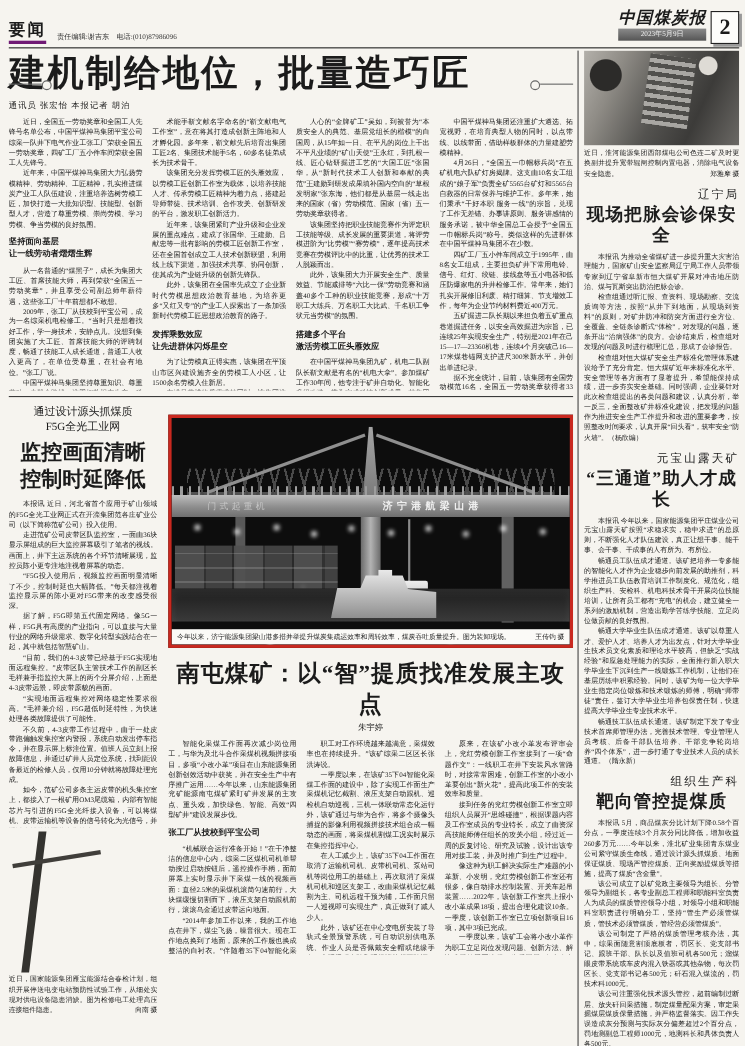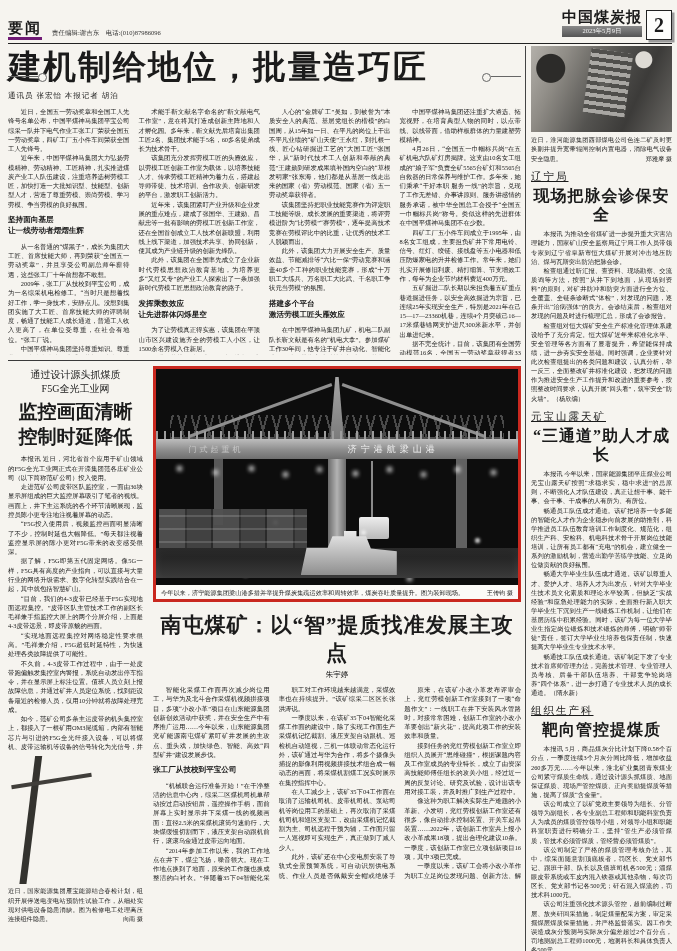--- a/index.html
+++ b/index.html
@@ -13,21 +13,21 @@
   .page { width:677px; height:951px; padding:6px 5px 0 8px; overflow:hidden; position:relative; }
 
   
   .header { display:flex; justify-content:space-between; align-items:flex-end;
             border-bottom:1.5px solid #222; padding-bottom:3px; height:38px; }
   .header-left { display:flex; align-items:flex-end; gap:10px; }
   .section-name { font-size:15px; font-weight:bold; letter-spacing:2px; border-bottom:3px solid #701a75; line-height:1.05; }
   .editor-line { font-size:6.5px; color:#333; padding-bottom:2px; }
   .header-right { display:flex; align-items:flex-start; gap:4px; }
   .masthead-block { text-align:center; }
-  .paper-name { font-size:15px; font-weight:bold; letter-spacing:1px; line-height:1; }
+  .paper-name { font-size:15px; font-weight:bold; font-style:italic; letter-spacing:1px; line-height:1; }
   .date-bar { margin-top:1px; background:linear-gradient(#8a8a8a,#555); color:#f3f3f3; font-size:6.5px; padding:1px 6px; }
   .page-num-box { width:26px; height:30px; border:1.5px solid #222; background:#fdfdfb;
                   box-shadow:2.5px 2.5px 0 #9a9a9a; font-size:20px; font-weight:bold;
                   display:flex; align-items:center; justify-content:center; }
 
   
   .content { display:flex; height:905px; margin-top:2px; }
   .main-left { width:517px; flex:none; padding-right:4px; }
   .v-rule { width:1px; background:#444; flex:none; }
   .right-col { flex:1; padding-left:5px; overflow:hidden; }
@@ -64,35 +64,35 @@
       radial-gradient(circle at 40% 55%, #14
 1312 0 18px, rgba(0,0,0,0) 19px),
       radial-gradient(circle at 66% 66%, #232221 0 16px, rgba(0,0,0,0) 17px),
       linear-gradient(200deg,#d4d2cd 0%,#99968f 28%,#55524e 60%,#2a2927 100%); }
   .pole { position:absolute; left:14%; top:-4px; width:7px; height:110%; background:#34332f; transform:rotate(7deg); }
   .crossarm { position:absolute; left:2%; top:18%; width:60%; height:4px; background:#403e3a; transform:rotate(-9deg); }
   .photo-caption { font-size:6.2px; line-height:1.5; margin-top:2px; text-align:justify; }
   .credit { float:right; padding-left:6px; }
 
   
-  .photo-frame { position:relative; border:3px solid #c9281f; height:236px; background:#0d0d0d; overflow:hidden; margin-top:1px; }
+  .photo-frame { position:relative; border:3px solid #c9281f; height:212px; background:#0d0d0d; overflow:hidden; margin-top:12px; }
   .truss { position:absolute; top:46px; left:4%; right:4%; height:24px; opacity:.65;
     background:repeating-linear-gradient(75deg,#6c6c6c 0 2px, rgba(0,0,0,0) 2px 13px),
                repeating-linear-gradient(-75deg,#6c6c6c 0 2px, rgba(0,0,0,0) 2px 13px),
                linear-gradient(rgba(0,0,0,0) 0 90%, #777 90% 100%); }
   .apex { position:absolute; top:8px; left:calc(50% - 7px); width:14px; height:64px;
           background:linear-gradient(#a5a5a5,#7a7a7a); clip-path:polygon(38% 0,62% 0,100% 100%,0 100%); }
   .tie { position:absolute; top:66px; width:152px; height:3px; background:#8f8f8f; }
   .tie-l { left:9%;  transform:rotate(-20deg); transform-origin:left center; }
   .tie-r { right:9%; transform:rotate(20deg);  transform-origin:right center; }
   .beam { position:absolute; top:70px; left:0; right:0; height:20px;
           background:linear-gradient(#bdbdbd,#8d8d8d 55%,#6f6f6f); }
   .beam-rail { position:absolute; top:62px; left:0; right:0; height:8px;
           background:repeating-linear-gradient(90deg,#9d9d9d 0 2px, rgba(0,0,0,0) 2px 8px); }
-  .crane-text-right { position:absolute; top:74px; left:53%; color:#f0f0f0; font-size:9px; font-weight:normal; letter-spacing:4px; }
+  .crane-text-right { position:absolute; top:74px; left:53%; color:#f0f0f0; font-size:9px; font-weight:bold; letter-spacing:4px; }
   .crane-text-left  { position:absolute; top:75px; left:9%;  color:#cfcfcf; font-size:8px; letter-spacing:3px; opacity:.85; }
   .post { position:absolute; top:90px; left:calc(50% - 9px); width:18px; bottom:40px;
           background:linear-gradient(90deg,#6b6b6b,#b3b3b3 50%,#6b6b6b); }
   .leg-l { position:absolute; top:90px; left:16%; width:9px; height:66px; background:#585858; }
   .leg-r { position:absolute; top:90px; right:14%; width:11px; height:96px; background:#616161; }
   .cable { position:absolute; top:92px; left:calc(50% + 34px); width:1.5px; height:58px; background:#8a8a8a; }
   .spreader { position:absolute; top:148px; left:calc(50% + 22px); width:30px; height:22px;
           background:linear-gradient(#ededed,#b9b9b9); border-radius:2px; }
   .lights { position:absolute; top:0; left:0; width:3px; height:3px; border-radius:50%;
     box-shadow:22px 98px 4px 1px #fff, 58px 102px 4px 1px #f0f0f0, 94px 98px 4px 1px #fff,
@@ -120,21 +120,21 @@
   
   .rphoto { height:86px;
     background:
       radial-gradient(circle at 80% 16%, #dedbd5 0 8px, rgba(0,0,0,0) 9px),
       radial-gradient(circle at 14% 26%, #2c2b29 0 14px, rgba(0,0,0,0) 15px),
       radial-gradient(circle at 52% 40%, #d2d0cb 0 6px, rgba(0,0,0,0) 7px),
       linear-gradient(115deg,#b3b0aa 0%,#8e8b85 22%,#545350 50%,#3c3b39 72%,#6b6965 100%); }
   .equip { position:absolute; left:40%; top:6%; width:30%; height:74%; transform:rotate(8deg); opacity:.9;
     background:repeating-linear-gradient(0deg,#b2b0ac 0 4px,#4f4e4b 4px 8px); }
   .r-caption { font-size:6.2px; line-height:1.5; margin:3px 0 4px; text-align:justify; }
-  .r-kicker { text-align:left; font-size:10.5px; letter-spacing:2px; margin-top:7px;text-decoration:underline; }
+  .r-kicker { text-align:right; font-size:10.5px; letter-spacing:2px; margin-top:7px; }
   .r-headline { text-align:center; font-weight:bold; font-size:16px; letter-spacing:1px; margin:2px 0 5px; line-height:1.2; }
   .r-body { text-align:justify; }
   .r-body p.body { font-size:6.3px; }
 </style>
 </head>
 <body>
 
 <div class="page">
 
   <div class="header">

